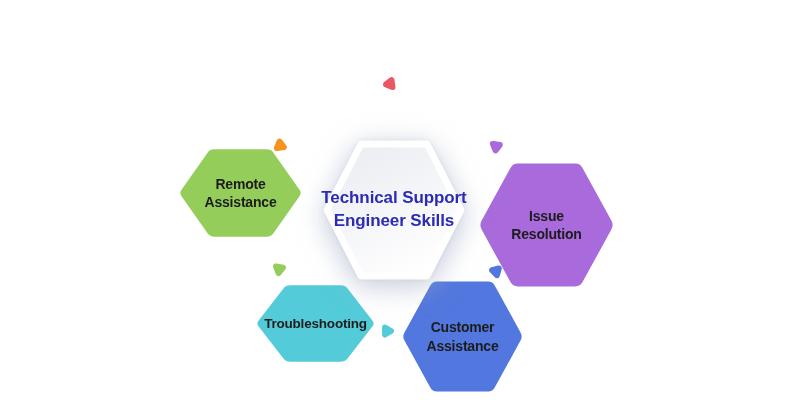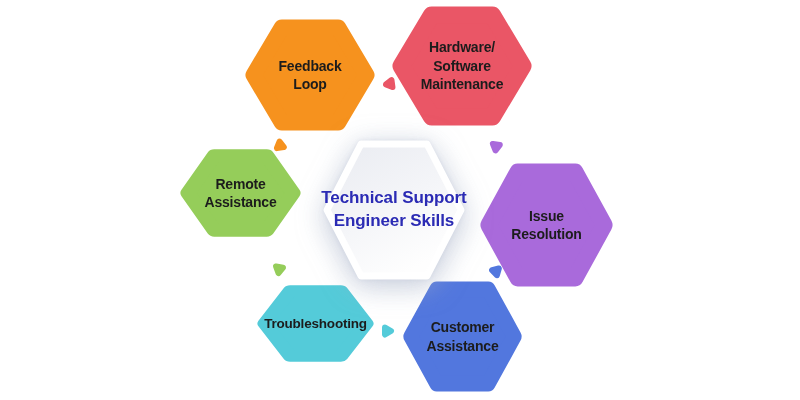--- a/index.html
+++ b/index.html
@@ -17,36 +17,21 @@
   .center-node .hex-svg{filter:drop-shadow(0 6px 14px rgba(163,173,196,.55)) drop-shadow(0 0 2px rgba(175,183,204,.35));}
   .center-node .hex-label{font-size:17px;line-height:1.35;color:var(--tc,#2b2bb4);letter-spacing:-0.1px;text-align:center;}
   .arrow{position:absolute;width:20px;height:20px;}
   .arrow svg{display:block;width:100%;height:100%;}
 </style>
 </head>
 <body>
 
 <div class="stage">
 
-  <div class="hex-node" style="left: 245px; top: 19px; width: 130px; height: 112px; --c: #F6921E;">
-    <svg class="hex-svg" viewBox="0 0 136 118" preserveAspectRatio="none" aria-hidden="true">
-      <polygon points="9,59 38.5,9 97.5,9 127,59 97.5,109 38.5,109" style="fill:var(--c);stroke:var(--c);stroke-width:17;stroke-linejoin:round"></polygon>
-    </svg>
-    <div class="hex-label">Feedback
-Loop</div>
-  </div>
 
-  <div class="hex-node" style="left: 392px; top: 6px; width: 140px; height: 120px; --c: #EA5666;">
-    <svg class="hex-svg" viewBox="0 0 136 118" preserveAspectRatio="none" aria-hidden="true">
-      <polygon points="9,59 38.5,9 97.5,9 127,59 97.5,109 38.5,109" style="fill:var(--c);stroke:var(--c);stroke-width:17;stroke-linejoin:round"></polygon>
-    </svg>
-    <div class="hex-label">Hardware/
-Software
-Maintenance</div>
-  </div>
 
   <div class="hex-node" style="left: 180px; top: 149px; width: 121px; height: 88px; --c: #95CD5A;">
     <svg class="hex-svg" viewBox="0 0 136 118" preserveAspectRatio="none" aria-hidden="true">
       <polygon points="9,59 38.5,9 97.5,9 127,59 97.5,109 38.5,109" style="fill:var(--c);stroke:var(--c);stroke-width:17;stroke-linejoin:round"></polygon>
     </svg>
     <div class="hex-label">Remote
 Assistance</div>
   </div>
 
   <div class="hex-node" style="left: 480px; top: 145px; width: 133px; height: 124px; margin-top: 18px; --c: #A96ADB;">

